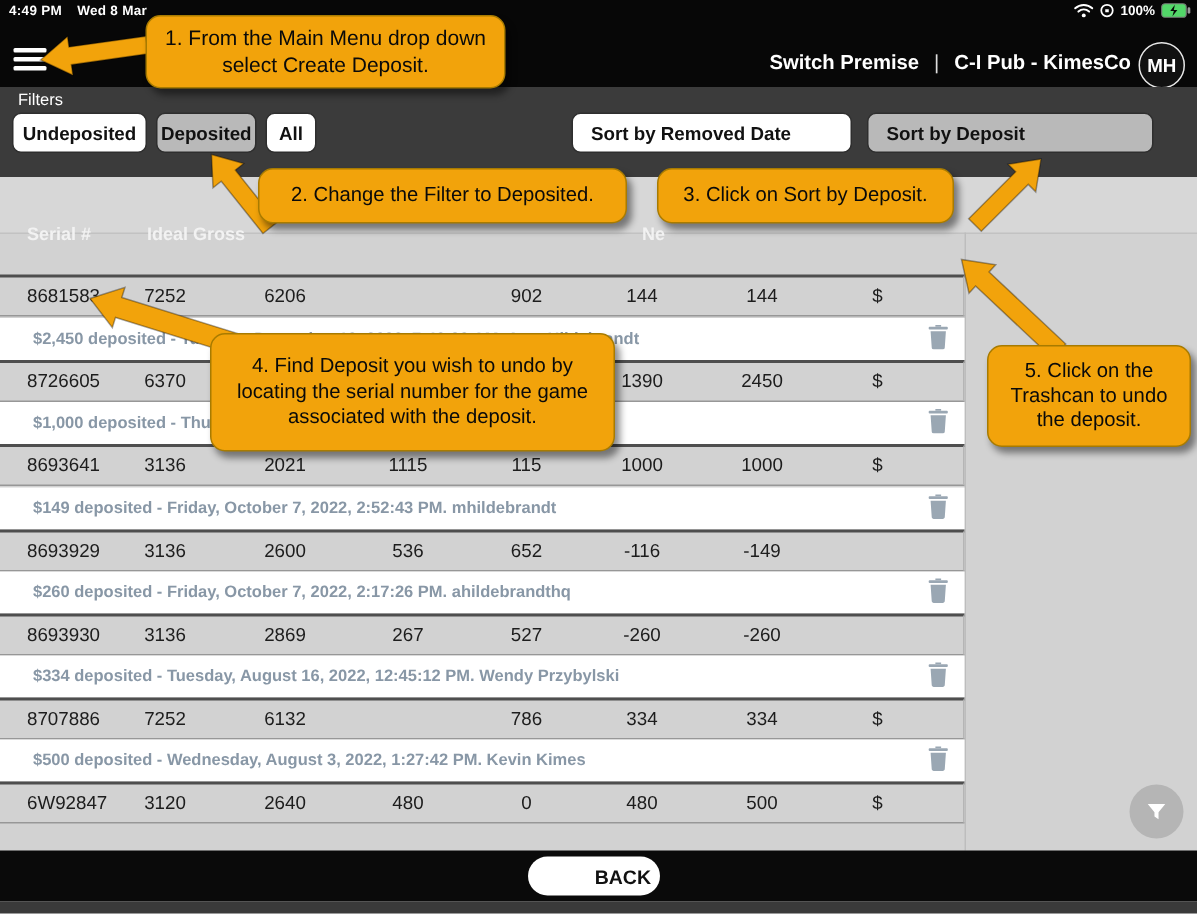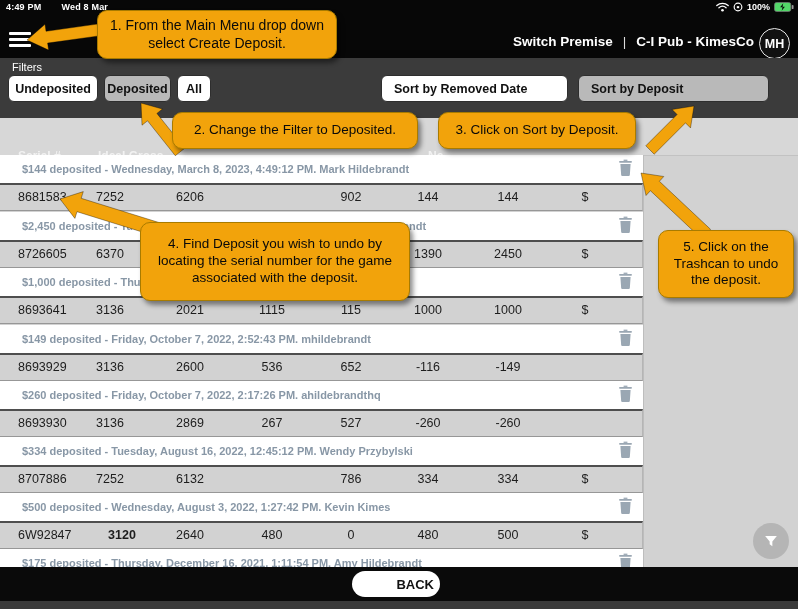--- a/index.html
+++ b/index.html
@@ -4,21 +4,21 @@
 <style>
   html,body{margin:0;padding:0;background:#888;}
   .screen{
     position:relative;width:798px;height:609px;overflow:hidden;
     background:#d2d2d2;font-family:"Liberation Sans",sans-serif;
     -webkit-font-smoothing:antialiased;
   }
   
   .topbar{position:absolute;left:0;top:0;width:798px;height:58px;background:#070707;z-index:5;}
   .status-left{position:absolute;left:6px;top:2px;color:#fff;font-size:9px;font-weight:700;letter-spacing:.2px;}
-  .status-left span{margin-right:20px;}
+  .status-left span{margin-right:10px;}
   .status-right{position:absolute;right:4px;top:2px;display:flex;align-items:center;gap:4px;color:#fff;font-size:9px;font-weight:700;}
   .hamburger{position:absolute;left:9px;top:32px;width:22px;height:17px;background:none;border:none;padding:0;cursor:pointer;}
   .hamburger i{display:block;height:2.5px;background:#fff;border-radius:1px;margin-bottom:3.5px;}
   .premise{position:absolute;right:44px;top:34px;color:#fff;font-size:13.5px;font-weight:700;white-space:nowrap;}
   .premise .sep{margin:0 10px;font-weight:400;color:#ddd;}
   .avatar{position:absolute;right:8px;top:28px;width:29px;height:29px;border:1.5px solid #e8e8e8;border-radius:50%;
           color:#fff;font-size:12.5px;font-weight:600;display:flex;align-items:center;justify-content:center;background:#111;}
   
   .filterbar{position:absolute;left:0;top:58px;width:798px;height:60px;background:#3b3b3b;z-index:5;}
   .filters-label{position:absolute;left:12px;top:3px;color:#fff;font-size:11px;}
@@ -109,28 +109,20 @@
 
   <div class="thead" id="table-header">
       <span style="left: 18px;">Serial #</span>
       <span style="left: 98px;">Ideal Gross</span>
       <span style="left: 428px;">Ne</span>
     </div>
 
   <div class="vline"></div>
 
   <div class="rowlayer" id="rows">
-      <div class="noterow" style="top: 155px;">
-        <span class="ntext">$144 deposited - Wednesday, March 8, 2023, 4:49:12 PM. Mark Hildebrandt</span>
-        <button class="trash"><svg width="15" height="17" viewBox="0 0 14 16">
-            <path d="M5.2 0.6h3.6v1.2H5.2z" fill="#9aa7b3"></path>
-            <rect x="1" y="1.8" width="12" height="1.7" rx="0.6" fill="#9aa7b3"></rect>
-            <path d="M2.2 4.6h9.6l-0.7 10.2c0 0.7-0.6 1.2-1.3 1.2H4.2c-0.7 0-1.3-0.5-1.3-1.2z" fill="#9aa7b3"></path>
-          </svg></button>
-      </div>
       <div class="datarow" style="top: 183px;">
         <span style="left: 18px; width: 90px; text-align: left;">8681583</span>
         <span class="cell-c" style="left: 70px;">7252</span>
         <span class="cell-c" style="left: 150px;">6206</span>
         <span class="cell-c" style="left: 311px;">902</span>
         <span class="cell-c" style="left: 388px;">144</span>
         <span class="cell-c" style="left: 468px;">144</span>
         <span class="cell-c" style="left: 545px;">$</span>
       </div>
       <div class="noterow" style="top: 212px;">
@@ -220,35 +212,27 @@
       <div class="noterow" style="top: 493px;">
         <span class="ntext">$500 deposited - Wednesday, August 3, 2022, 1:27:42 PM. Kevin Kimes</span>
         <button class="trash"><svg width="15" height="17" viewBox="0 0 14 16">
             <path d="M5.2 0.6h3.6v1.2H5.2z" fill="#9aa7b3"></path>
             <rect x="1" y="1.8" width="12" height="1.7" rx="0.6" fill="#9aa7b3"></rect>
             <path d="M2.2 4.6h9.6l-0.7 10.2c0 0.7-0.6 1.2-1.3 1.2H4.2c-0.7 0-1.3-0.5-1.3-1.2z" fill="#9aa7b3"></path>
           </svg></button>
       </div>
       <div class="datarow" style="top: 521px;">
         <span style="left: 18px; width: 90px; text-align: left;">6W92847</span>
-        <span class="cell-c" style="left: 82px; font-weight: bold;">3120</span>
+        <span class="cell-c" style="left: 70px;">3120</span>
         <span class="cell-c" style="left: 150px;">2640</span>
         <span class="cell-c" style="left: 232px;">480</span>
         <span class="cell-c" style="left: 311px;">0</span>
         <span class="cell-c" style="left: 388px;">480</span>
         <span class="cell-c" style="left: 468px;">500</span>
         <span class="cell-c" style="left: 545px;">$</span>
-      </div>
-      <div class="noterow" style="top: 549px;">
-        <span class="ntext">$175 deposited - Thursday, December 16, 2021, 1:11:54 PM. Amy Hildebrandt</span>
-        <button class="trash"><svg width="15" height="17" viewBox="0 0 14 16">
-            <path d="M5.2 0.6h3.6v1.2H5.2z" fill="#9aa7b3"></path>
-            <rect x="1" y="1.8" width="12" height="1.7" rx="0.6" fill="#9aa7b3"></rect>
-            <path d="M2.2 4.6h9.6l-0.7 10.2c0 0.7-0.6 1.2-1.3 1.2H4.2c-0.7 0-1.3-0.5-1.3-1.2z" fill="#9aa7b3"></path>
-          </svg></button>
       </div>
     </div>
 
   <button class="fab" aria-label="filter">
     <svg width="18" height="18" viewBox="0 0 20 20">
       <path d="M3.5 4.5h13l-5 6v5.2l-3-2v-3.2z" fill="#fff"></path>
     </svg>
   </button>
 
   <div class="bottombar">

